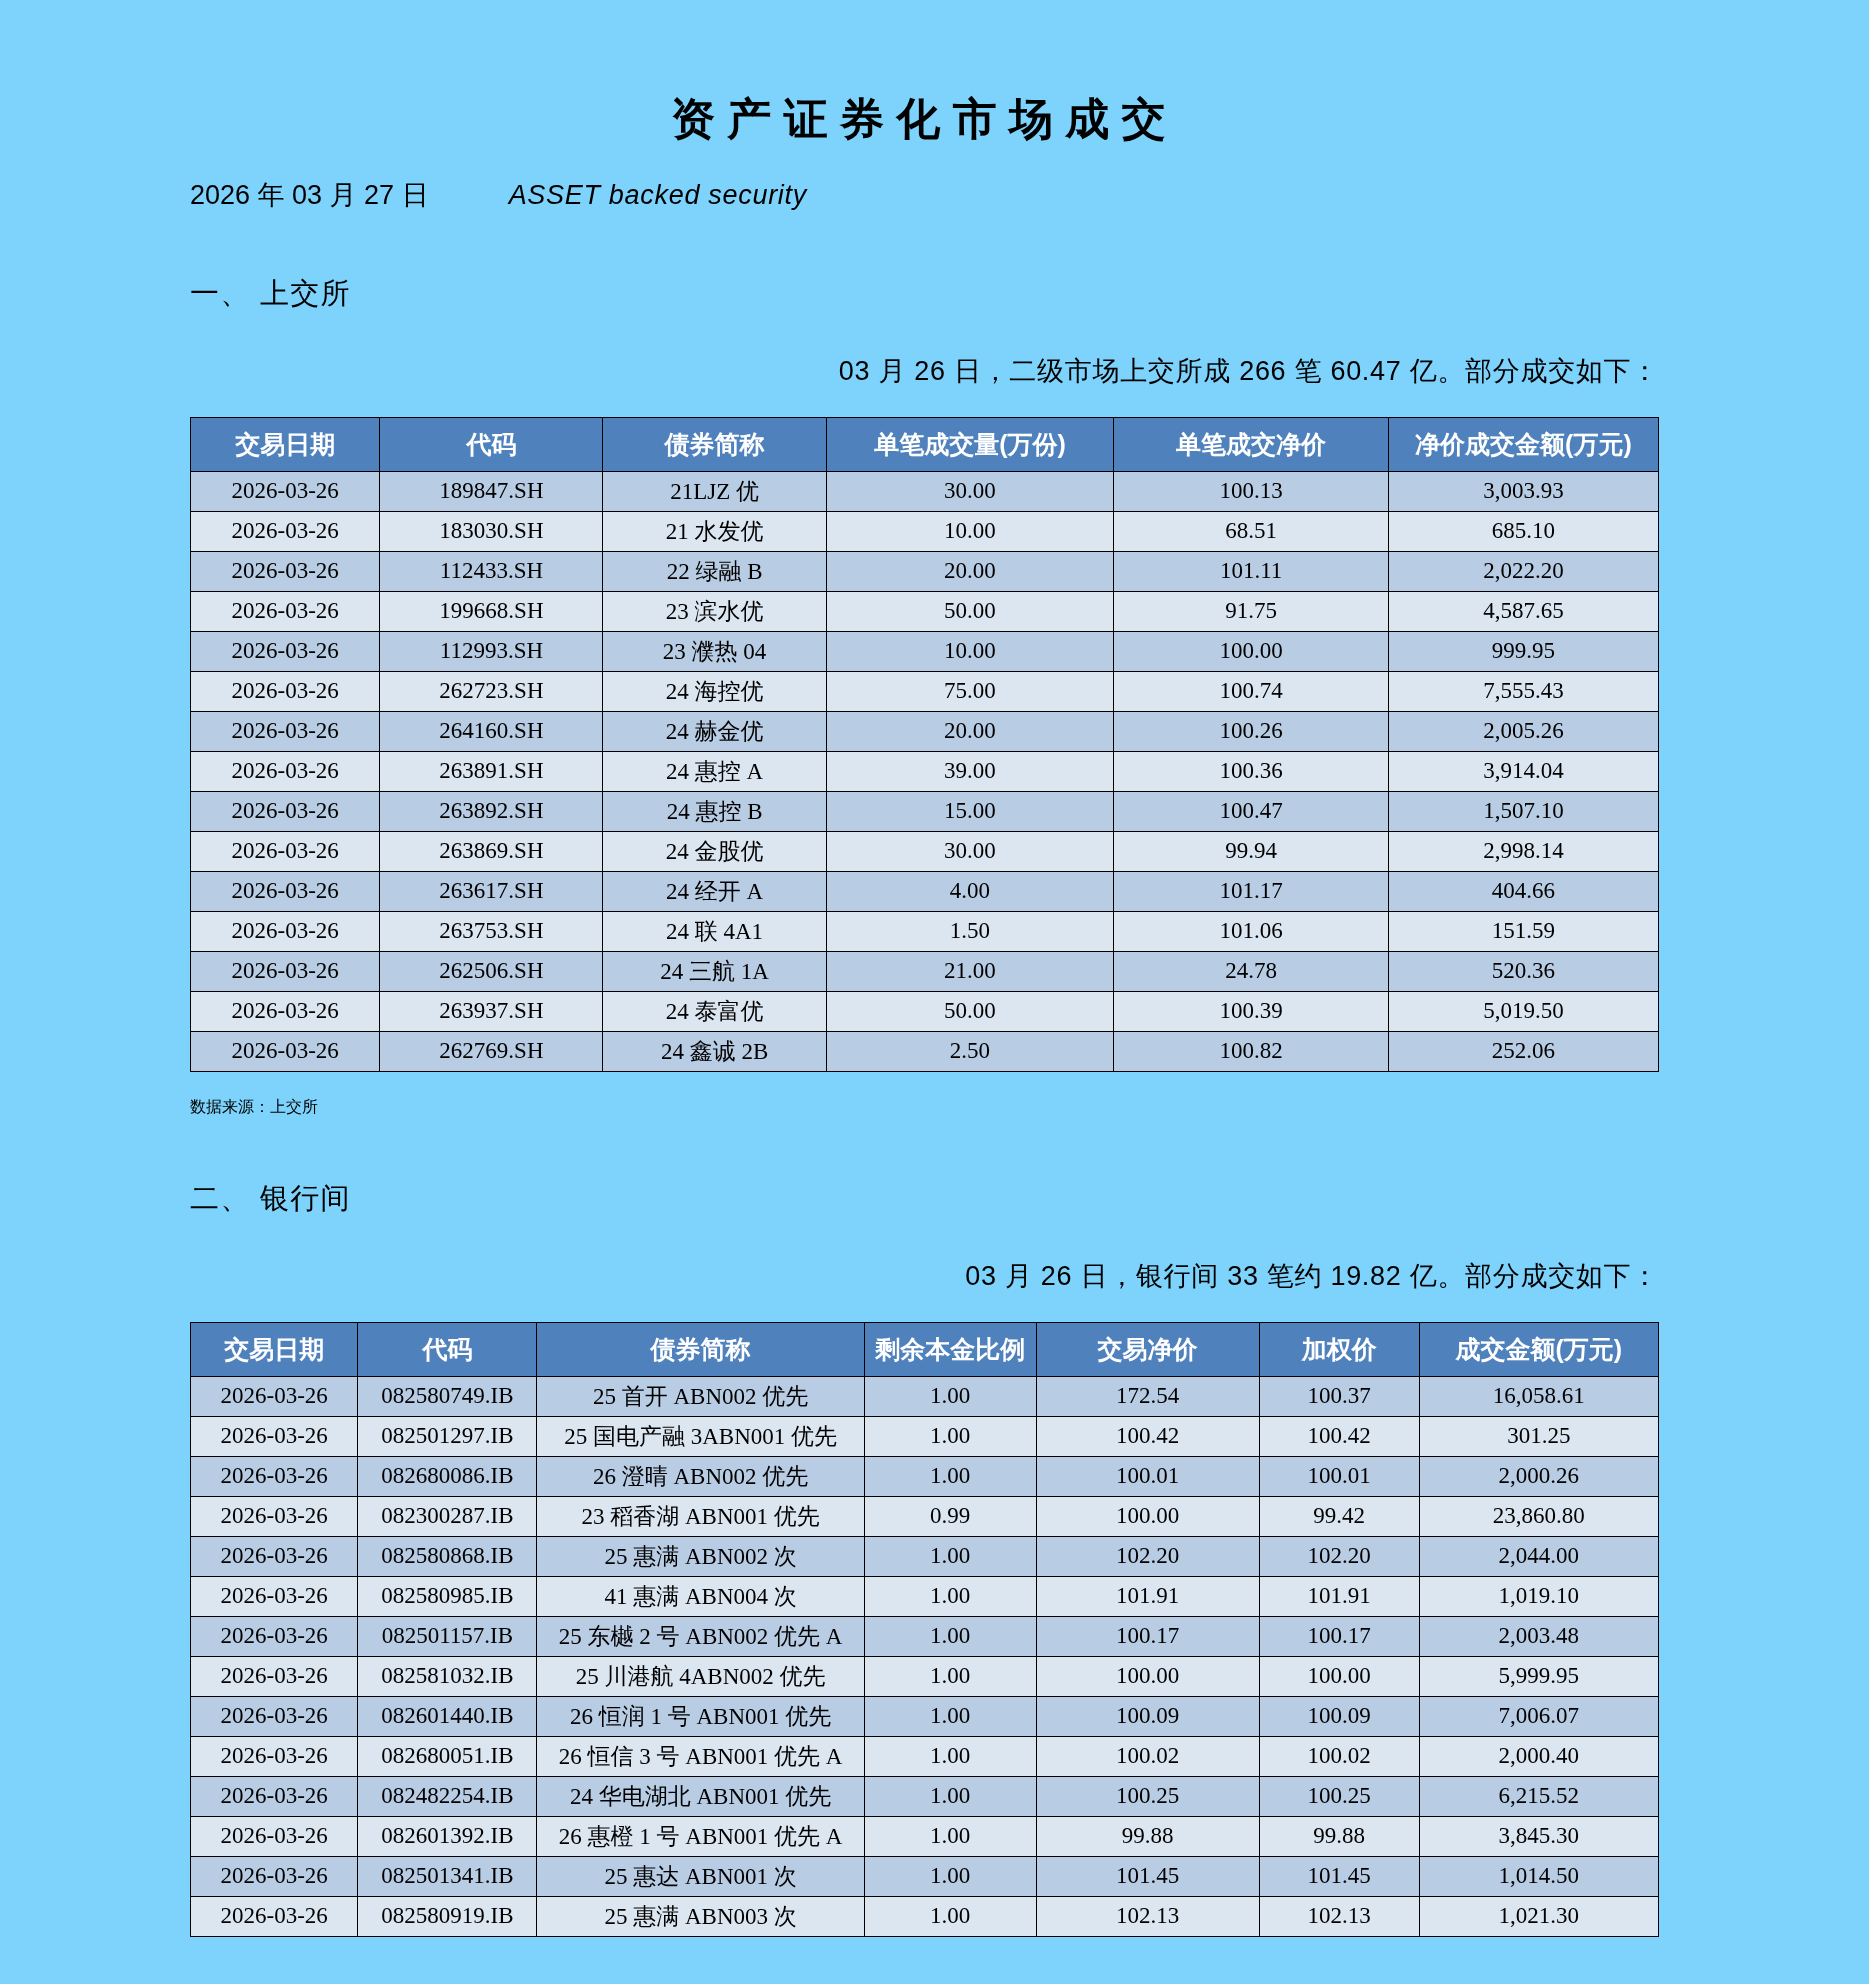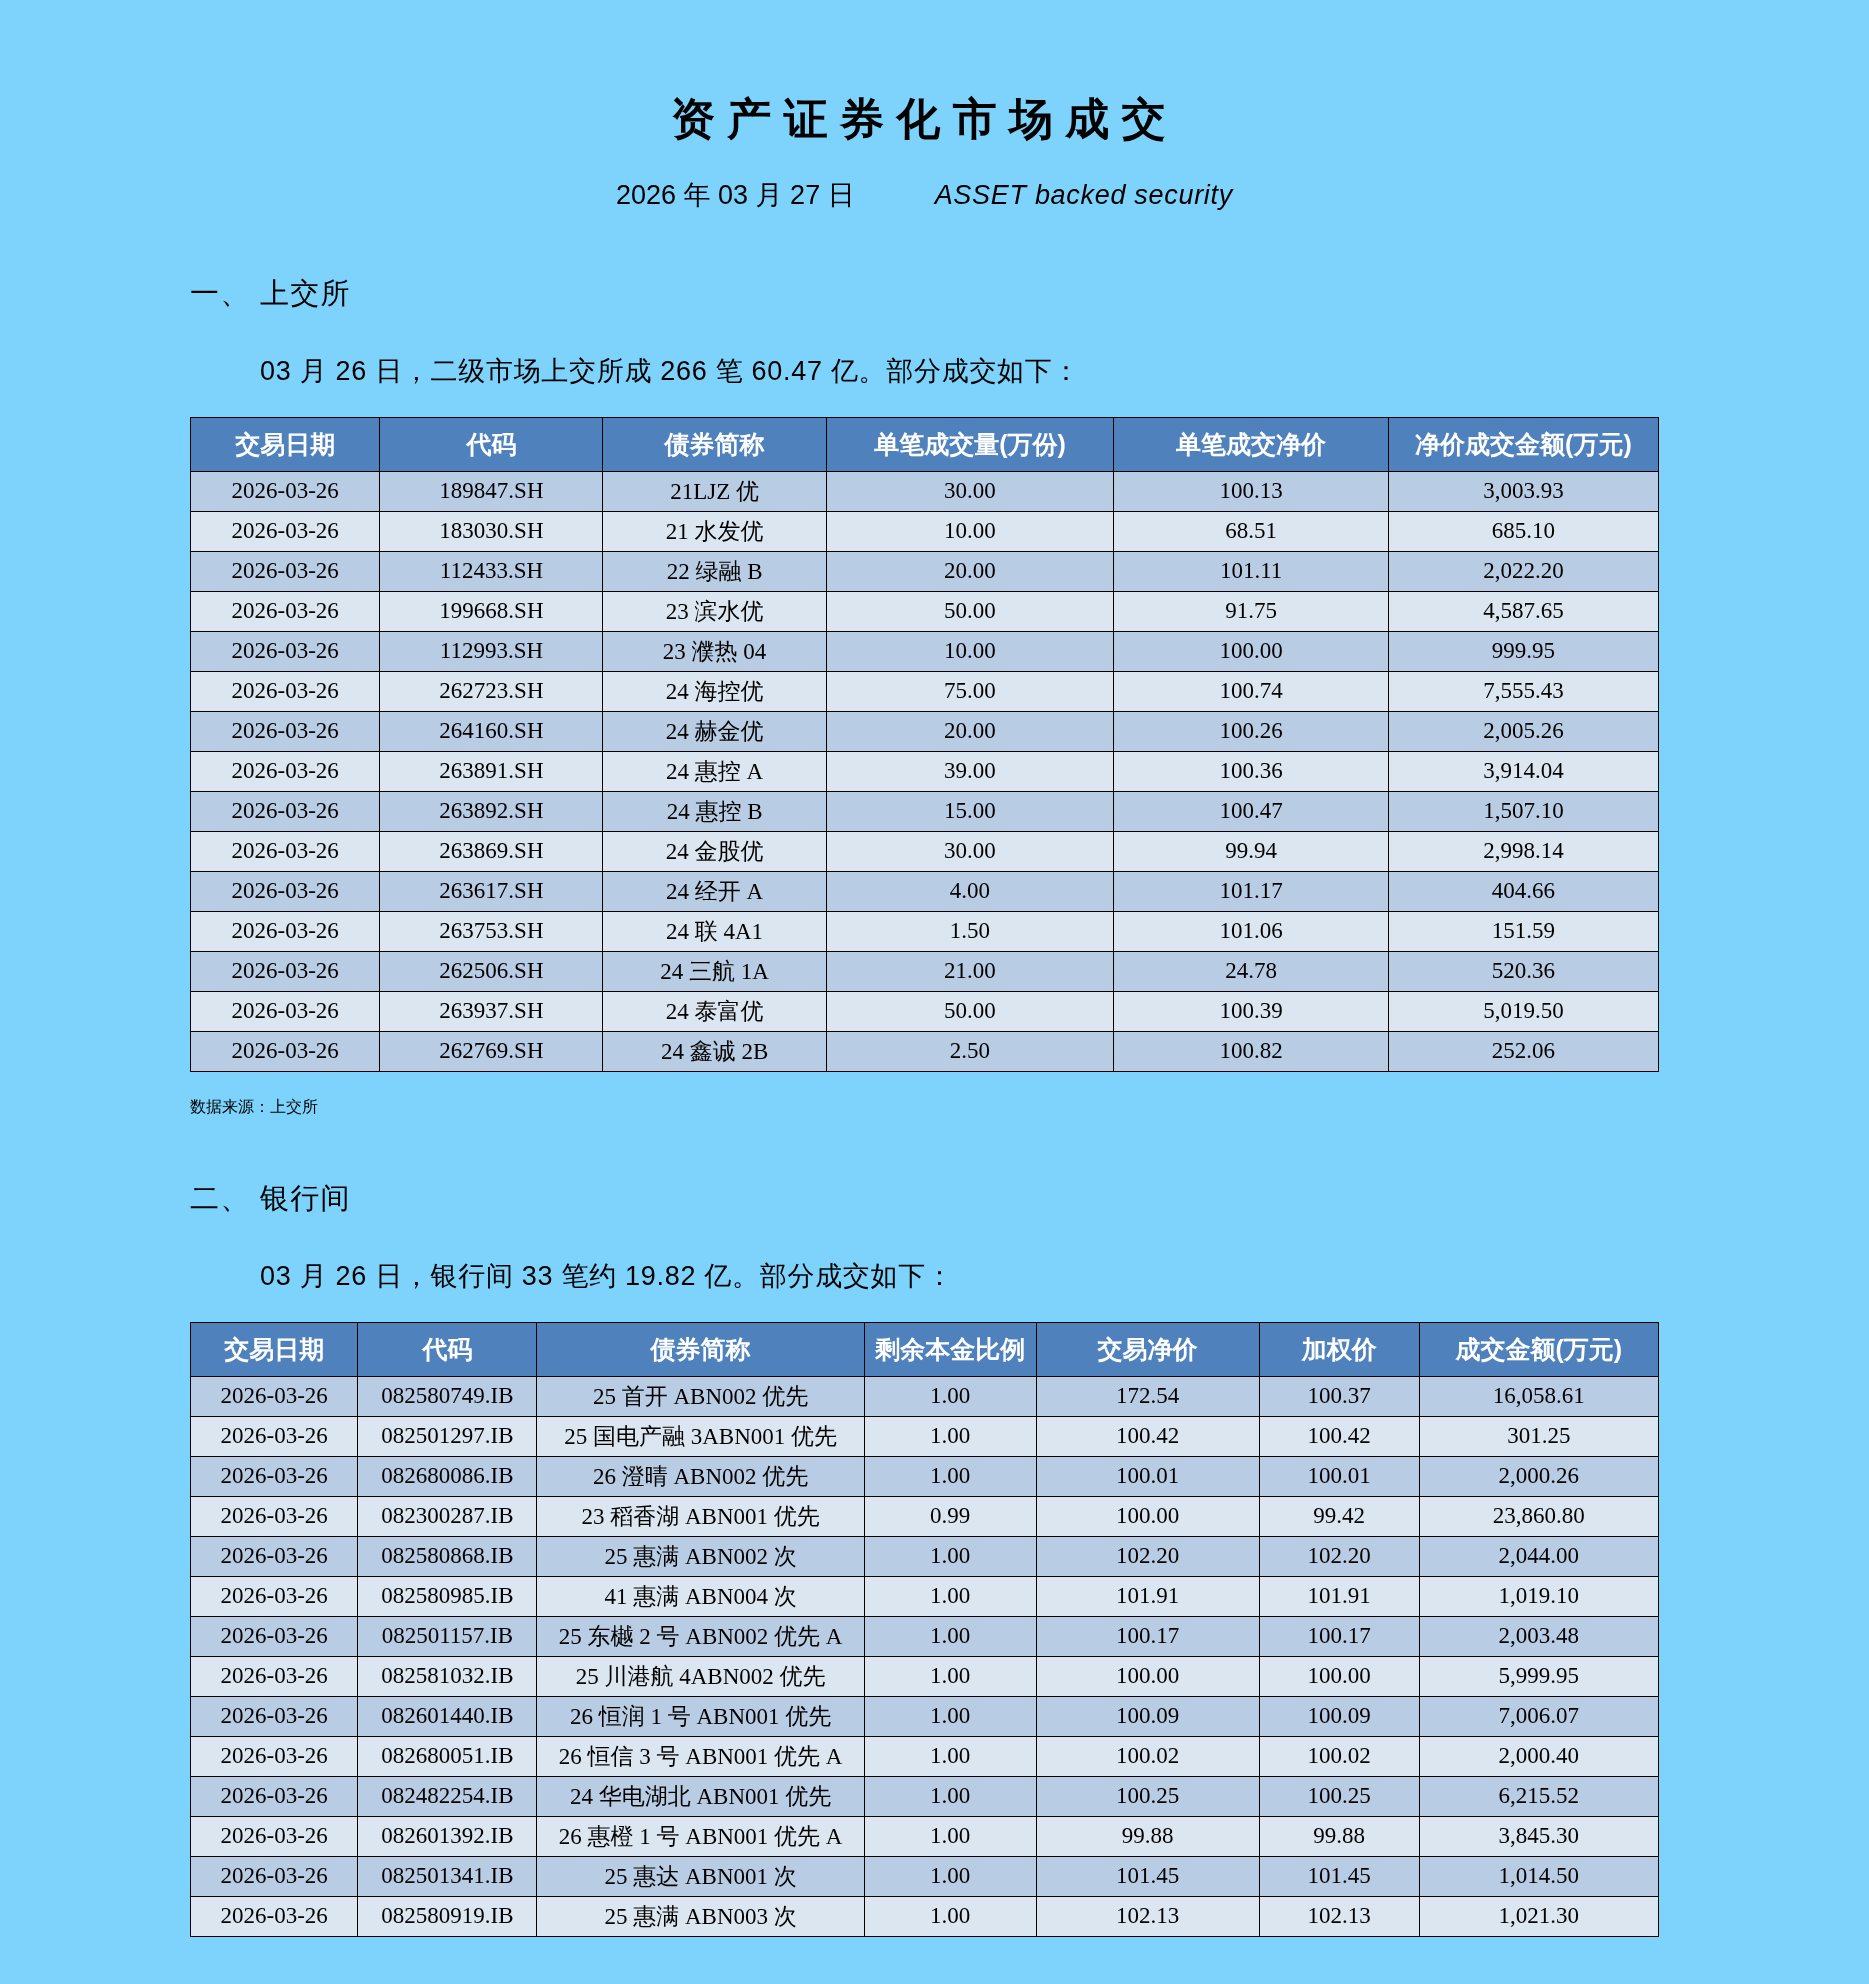--- a/index.html
+++ b/index.html
@@ -21,21 +21,20 @@
   .doc-title {
     text-align: center;
     font-size: 44px;
     font-weight: bold;
     letter-spacing: 0.28em;
     margin: 0 0 0 0;
     line-height: 1.2;
   }
   .date-row {
     display: flex;
-    justify-content: center;
     align-items: baseline;
     gap: 80px;
     margin-top: 31px;
     font-size: 27px;
   }
   .subtitle-en {
     font-style: italic;
     font-size: 27px;
     letter-spacing: 0.7px;
   }
@@ -45,20 +44,21 @@
     margin-top: 61px;
     font-size: 29px;
     letter-spacing: 1.3px;
   }
   .section-heading .sec-index { width: 70px; }
   .section-intro {
     margin-top: 39px;
     padding-left: 70px;
     font-size: 27px;
     letter-spacing: 0.7px;
+    text-align: right;
   }
   table.data-table {
     margin-top: 28px;
     width: 1469px;
     border-collapse: collapse;
     table-layout: fixed;
   }
   table.data-table th {
     background: var(--header-bg, #4F81BD);
     color: #ffffff;

